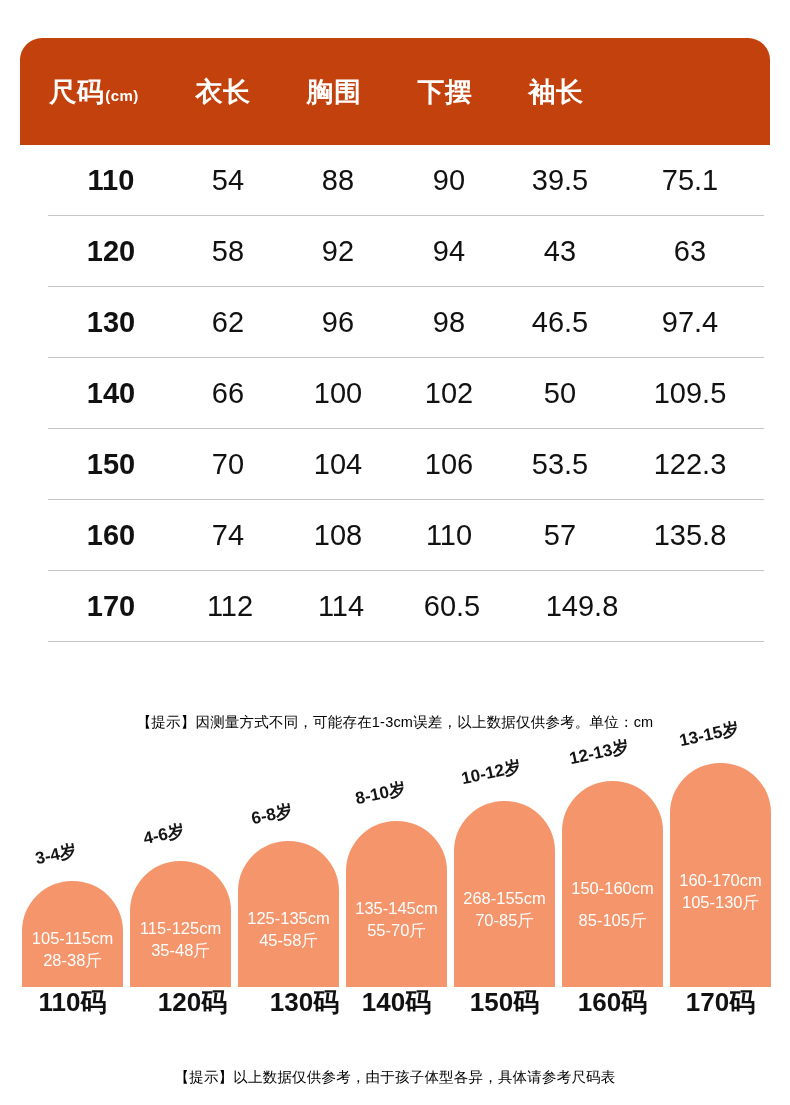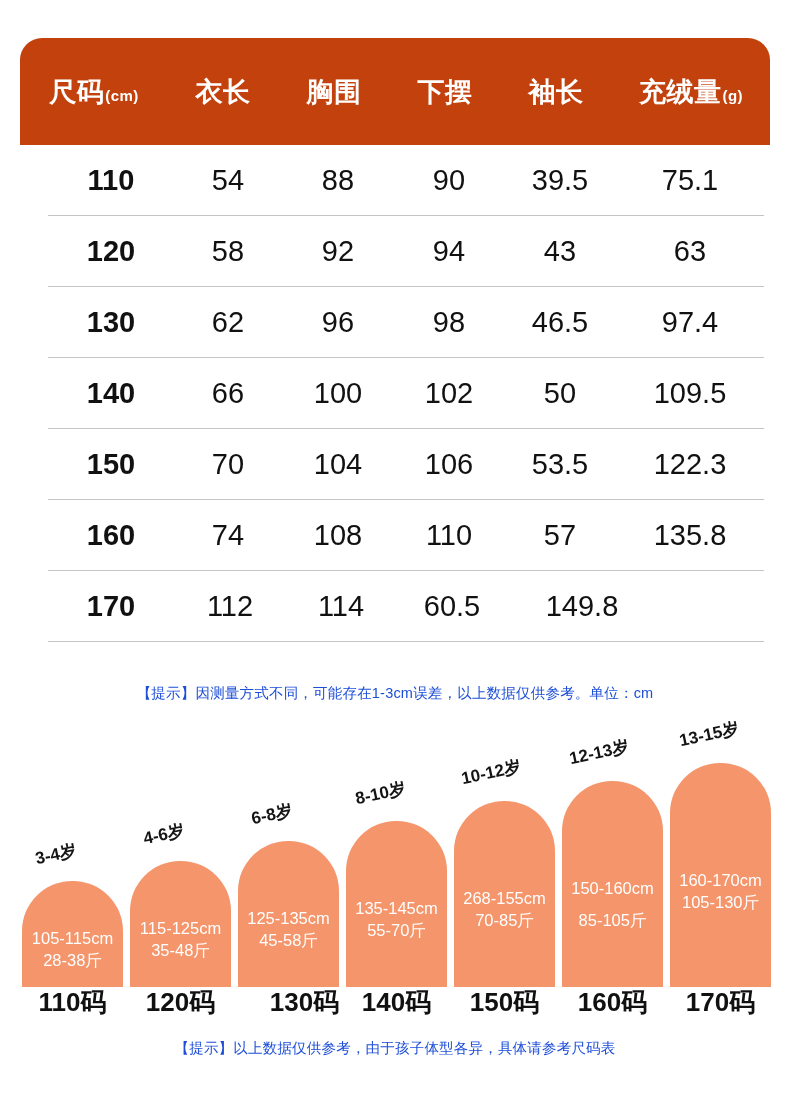--- a/index.html
+++ b/index.html
@@ -86,22 +86,23 @@
   .b2 { width: 112px; }
   .b3 { width: 110px; }
   .b4 { width: 112px; }
   .b5 { width: 148px; }
 
   .note {
     position: absolute;
     width: 790px;
     text-align: center;
     font-size: 14.5px;
-    color: #1d4ed8;
+    color: #000000;
     letter-spacing: 0.2px;
+    margin-top: 29px;
   }
   #note-table { top: 684px; left: 0; }
   #note-arch  { top: 1039px; left: 0; }
 
   
   #arch-chart {
     position: absolute;
     left: 0;
     top: 770px;
     width: 790px;
@@ -165,24 +166,20 @@
     </div>
     <div class="th-cell c2">
       <span>胸围</span>
     </div>
     <div class="th-cell c3">
       <span>下摆</span>
     </div>
     <div class="th-cell c4">
       <span>袖长</span>
     </div>
-    <div class="th-cell c5">
-      <span>充绒量</span>
-        <span class="th-unit">(g)</span>
-    </div>
   </div>
 
   <div class="table-body">
 
     <div class="tr">
       <div class="td td-size b0">110</div>
       <div class="td b1">54</div>
       <div class="td b2">88</div>
       <div class="td b3">90</div>
       <div class="td b4">39.5</div>
@@ -257,21 +254,21 @@
     </div>
     <div class="size-label" style="left:0;">110码</div>
   </div>
 
   <div class="arch-group" style="left:130px;">
     <div class="age-label" style="left:16px; bottom:170px;">4-6岁</div>
     <div class="arch-shape" style="left:0; height:126px;">
       <div class="arch-lines" style="top:56px;">115-125cm</div>
       <div class="arch-lines" style="top:78px;">35-48斤</div>
     </div>
-    <div class="size-label" style="left:0;">120码</div>
+    <div class="size-label" style="left:12px;">120码</div>
   </div>
 
   <div class="arch-group" style="left:238px;">
     <div class="age-label" style="left:16px; bottom:190px;">6-8岁</div>
     <div class="arch-shape" style="left:0; height:146px;">
       <div class="arch-lines" style="top:66px;">125-135cm</div>
       <div class="arch-lines" style="top:88px;">45-58斤</div>
     </div>
     <div class="size-label" style="left:16px;">130码</div>
   </div>

